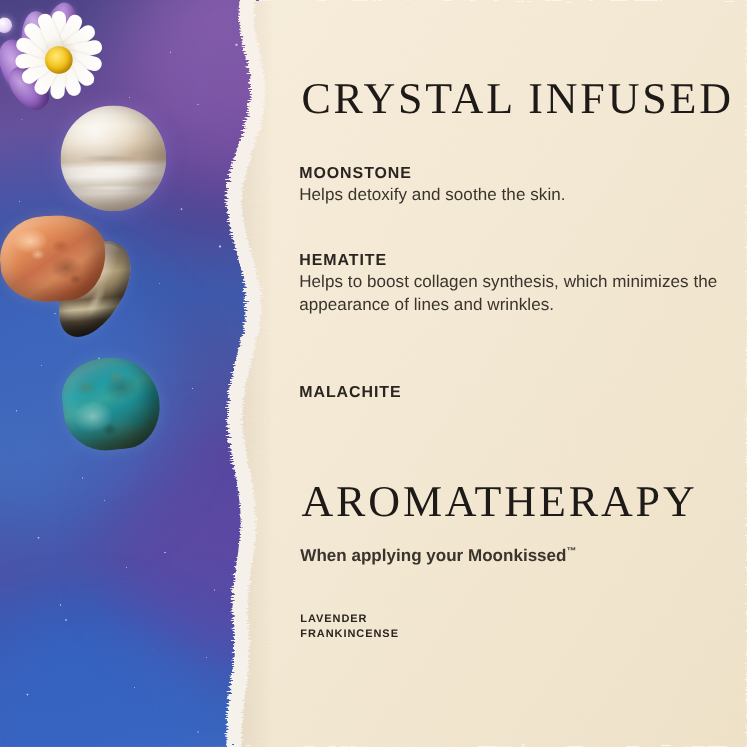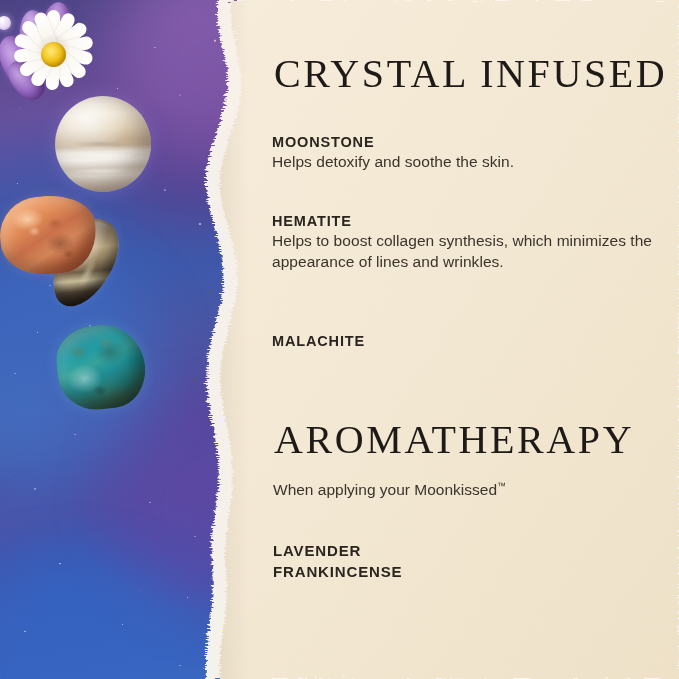--- a/index.html
+++ b/index.html
@@ -247,21 +247,21 @@
   #frankincense::after {
     content:""; position:absolute; inset:0; border-radius:inherit;
     background:
       radial-gradient(ellipse 9px 7px at 36% 44%, rgba(255,235,210,.5) 0%, rgba(255,235,210,0) 72%),
       radial-gradient(ellipse 11px 8px at 58% 36%, rgba(140,70,45,.4) 0%, rgba(140,70,45,0) 72%),
       radial-gradient(ellipse 8px 6px at 70% 76%, rgba(110,55,35,.45) 0%, rgba(110,55,35,0) 72%);
   }
 
   
   #content {
-    position:absolute; left:272px; top:0;
+    position:absolute; left:272px; top:16px;
     width:400px; height:659px;
   }
   .display-title {
     font-family:"Liberation Serif", "DejaVu Serif", serif;
     color:#1d1a17;
     font-weight:400;
     font-size:40px;
     letter-spacing:2.6px;
     line-height:1;
     white-space:nowrap;
@@ -282,30 +282,30 @@
   .gem-block { position:absolute; left:0; width:392px; }
   #block-moonstone  { top:134px; }
   #block-hematite   { top:213px; }
   #block-malachite  { top:333px; }
 
   #title-crystal { position:absolute; left:2px; top:54px; }
   #title-aroma   { position:absolute; left:2px; top:420px; }
 
   #aroma-intro {
     position:absolute; left:1px; top:479px; width:392px;
-    font-size:15.5px; line-height:1.37; color:#3a342d;
+    font-size:15.5px; line-height:1.37; color:#3a342d;font-weight:bold;
   }
   .tm { font-size:9px; vertical-align:super; letter-spacing:0; }
 
   #scent-list {
     position:absolute; left:1px; top:540px;
     list-style:none;
   }
   #scent-list li {
-    font-size:15px;
+    font-size:10px;
     font-weight:bold;
     letter-spacing:.85px;
     color:#2a2520;
     line-height:1.42;
   }
 </style>
 </head>
 <body>
 
 <div id="page">

